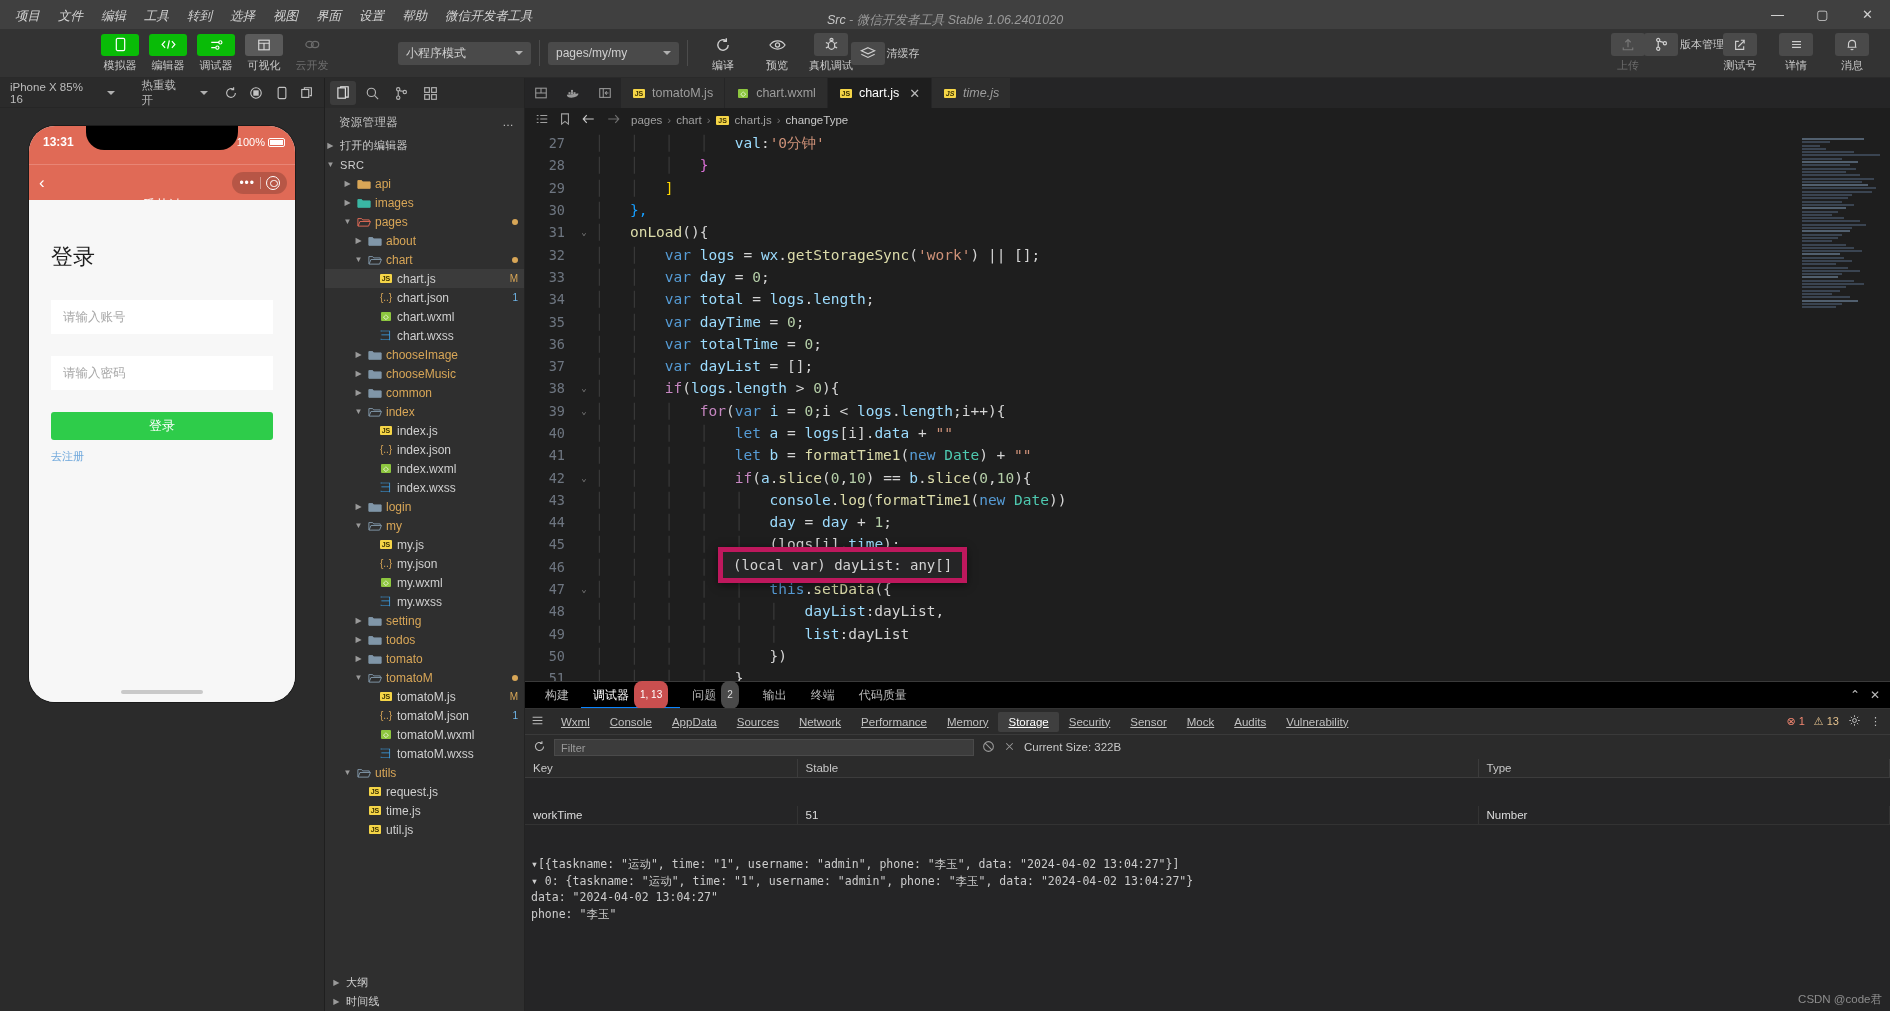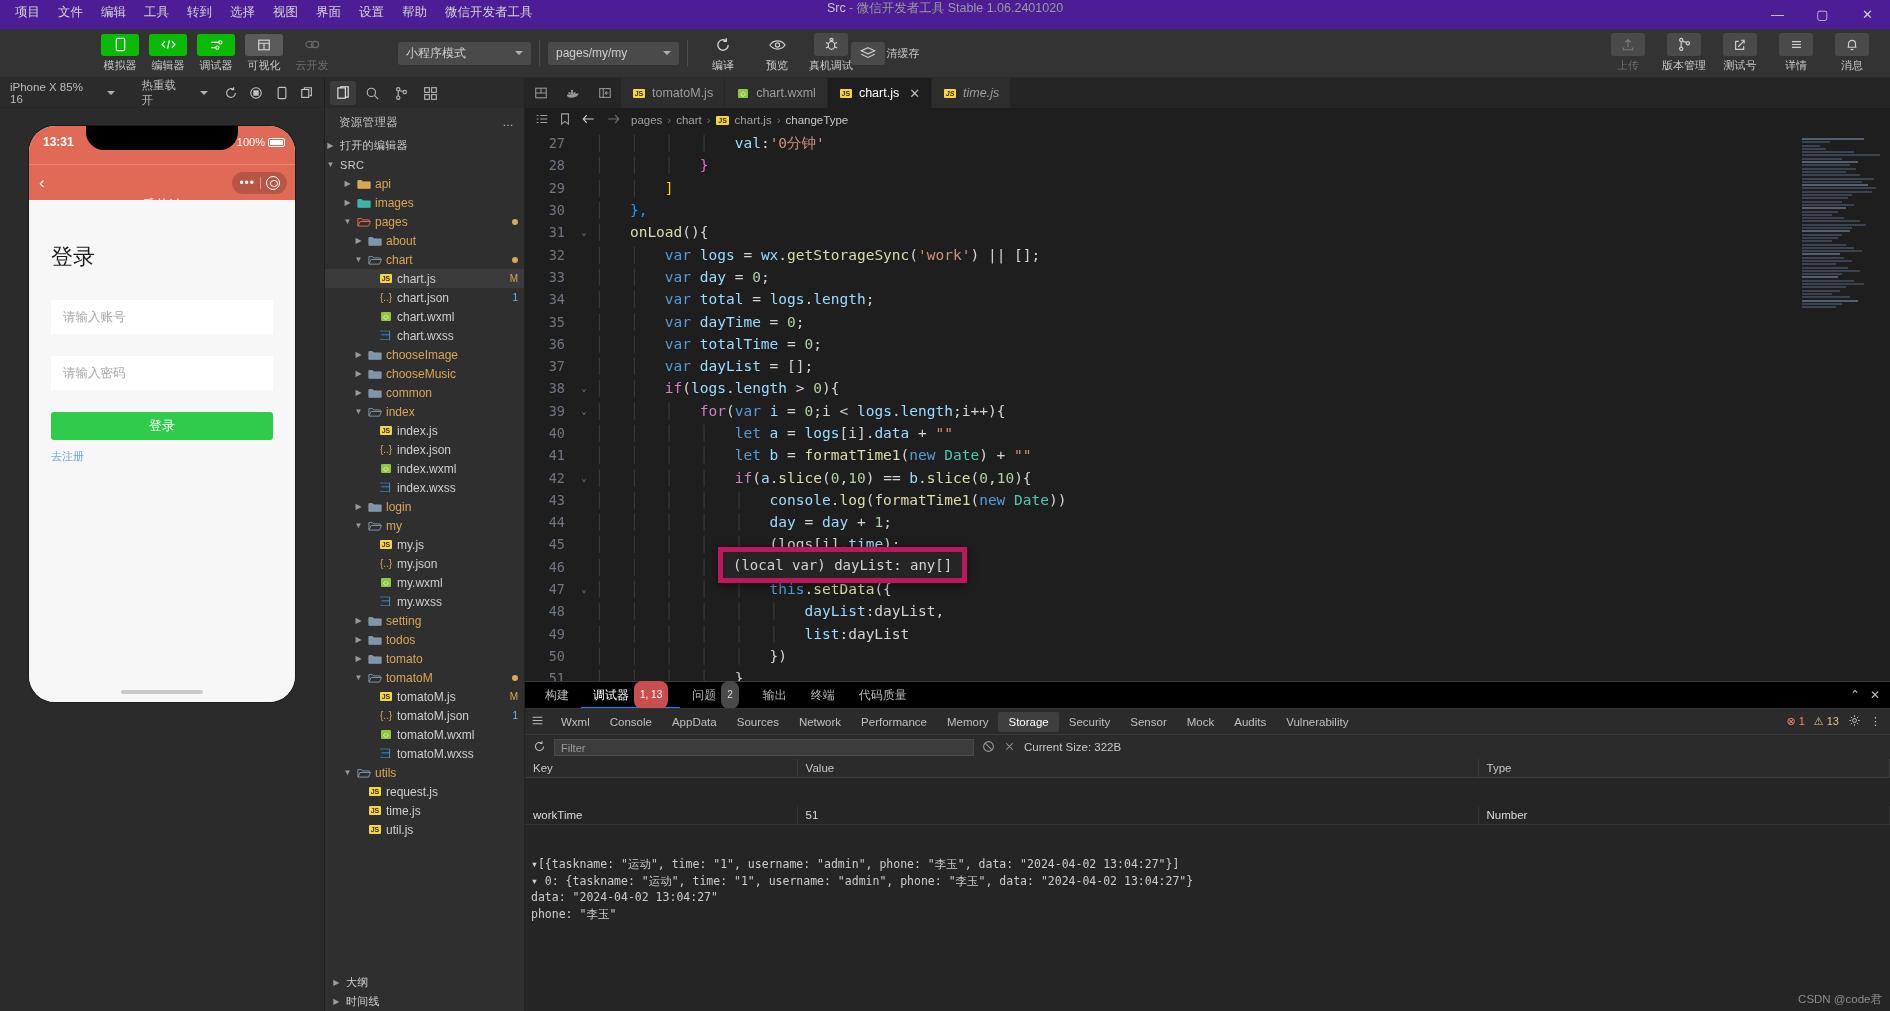--- a/index.html
+++ b/index.html
@@ -1,22 +1,22 @@
 <!DOCTYPE html>
 <html><head>
 <meta charset="utf-8">
 <style>
   * { box-sizing: border-box; margin:0; padding:0; }
   html,body { width:1890px; height:1011px; overflow:hidden; background:#2b2b2b;
     font-family:"Liberation Sans","DejaVu Sans",sans-serif; color:#ccc; }
   .app { position:relative; width:1890px; height:1011px; display:flex; flex-direction:column; }
 
   
-  .titlebar { height:29px; background:#4c1d95; display:flex; align-items:flex-start;
-    flex:0 0 29px; position:relative; }
+  .titlebar { height:29px; background:#404040; display:flex; align-items:flex-end;
+    flex:0 0 29px; position:relative;font-style:italic; }
   .menu { display:flex; align-items:center; gap:0px; padding-left:6px; }
   .menu-item { font-size:12.5px; color:#d4d4d4; padding:4px 9px; cursor:default; white-space:nowrap; }
   .win-title { position:absolute; left:0; right:0; text-align:center; font-size:12.5px;
     color:#9a9a9a; pointer-events:none; }
   .win-title b { color:#c8c8c8; font-weight:400; }
   .win-ctrls { margin-left:auto; display:flex; height:29px; }
   .win-btn { width:45px; height:29px; display:flex; align-items:center; justify-content:center;
     color:#d0d0d0; font-size:13px; }
 
   
@@ -152,21 +152,21 @@
   .dbg-tabs { height:26px; display:flex; align-items:center; gap:0; padding-left:8px;
     background:#000000; font-size:12px; color:#b8b8b8; position:relative; }
   .dt { padding:0 12px; height:26px; line-height:26px; display:flex; align-items:center; gap:5px; }
   .dt.on { color:#fff; border-bottom:1px solid #0a84ff; }
   .pill { background:#c94f4f; color:#fff; border-radius:8px; font-size:10px; padding:1px 6px; }
   .pill.g { background:#4a4a4a; color:#ddd; }
   .dbg-right { margin-left:auto; display:flex; align-items:center; gap:10px; padding-right:10px; color:#bbb; }
 
   .dev-tabs { height:26px; background:#2b2b2b; display:flex; align-items:center; padding-left:26px;
     font-size:11.5px; color:#c0c0c0; border-top:1px solid #333; position:relative; }
-  .dv { padding:0 10px; height:20px; line-height:20px; border-radius:2px; }
+  .dv { padding:0 10px; height:20px; line-height:20px; border-radius:2px;text-decoration:underline; }
   .dv.on { background:#3f3f3f; color:#fff; }
   .dev-right { margin-left:auto; display:flex; align-items:center; gap:9px; padding-right:9px; font-size:11px; }
   .err { color:#f48771; } .warn { color:#e2c08d; }
 
   .filterbar { height:25px; background:#2b2b2b; display:flex; align-items:center; gap:8px;
     padding:0 8px; border-top:1px solid #3a3a3a; font-size:11.5px; }
   .finput { flex:0 0 420px; height:17px; background:#3c3c3c; border:1px solid #4a4a4a;
     color:#9a9a9a; font-size:11px; padding:0 6px; line-height:17px; }
   .csize { color:#c8c8c8; font-size:11.5px; }
 
@@ -325,21 +325,21 @@
             <div class="tb-ico2 filled" style="color: rgb(120, 120, 120);">
               <svg width="14" height="15" viewBox="0 0 16 16" fill="none" stroke="currentColor" stroke-width="1.3">
                 <path d="M8 11V2.6M5 5.4 8 2.4l3 3"></path>
                 <path d="M2.6 11.4V14h10.8v-2.6"></path>
               </svg>
             </div>
             <div class="tb-lab dim">上传</div>
           </div>
         </div>
         <div class="tb-btn" style="width: 48px;">
-          <div style="display: flex; flex-direction: column; align-items: center; gap: 2px;">
+          <div style="display: flex; flex-direction: row; align-items: center; gap: 2px;">
             <div class="tb-ico2 filled">
               <svg width="15" height="15" viewBox="0 0 16 16" fill="none" stroke="currentColor" stroke-width="1.3">
                 <circle cx="4.5" cy="3.2" r="1.7"></circle>
                 <circle cx="4.5" cy="12.6" r="1.7"></circle>
                 <circle cx="11.6" cy="6.6" r="1.7"></circle>
                 <path d="M4.5 4.9v6M6.1 4.6l4 1.2"></path>
               </svg>
             </div>
             <div class="tb-lab">版本管理</div>
           </div>
@@ -1039,21 +1039,21 @@
           <span style="color:#999">
             <svg width="13" height="13" viewBox="0 0 16 16" fill="none" stroke="currentColor" stroke-width="1.3">
               <path d="M4 4l8 8M12 4l-8 8"></path>
               </svg></span>
           <span class="csize">Current Size: 322B</span>
         </div>
 
         <div class="sttbl">
           <div class="sthead" id="sthead">
               <div class="sth" style="width: 330px;">Key</div>
-              <div class="sth" style="width: 830px;">Value</div>
+              <div class="sth" style="width: 830px;">Stable</div>
               <div class="sth" style="width: 500px;">Type</div>
             </div>
           <div id="stbody">
               <div class="strow">
                 <div class="std" style="width: 330px;">workTime</div>
                 <div class="std" style="width: 830px;">51</div>
                 <div class="std" style="width: 500px;">Number</div>
               </div>
             </div>
           <div class="objpane" id="objpane">

